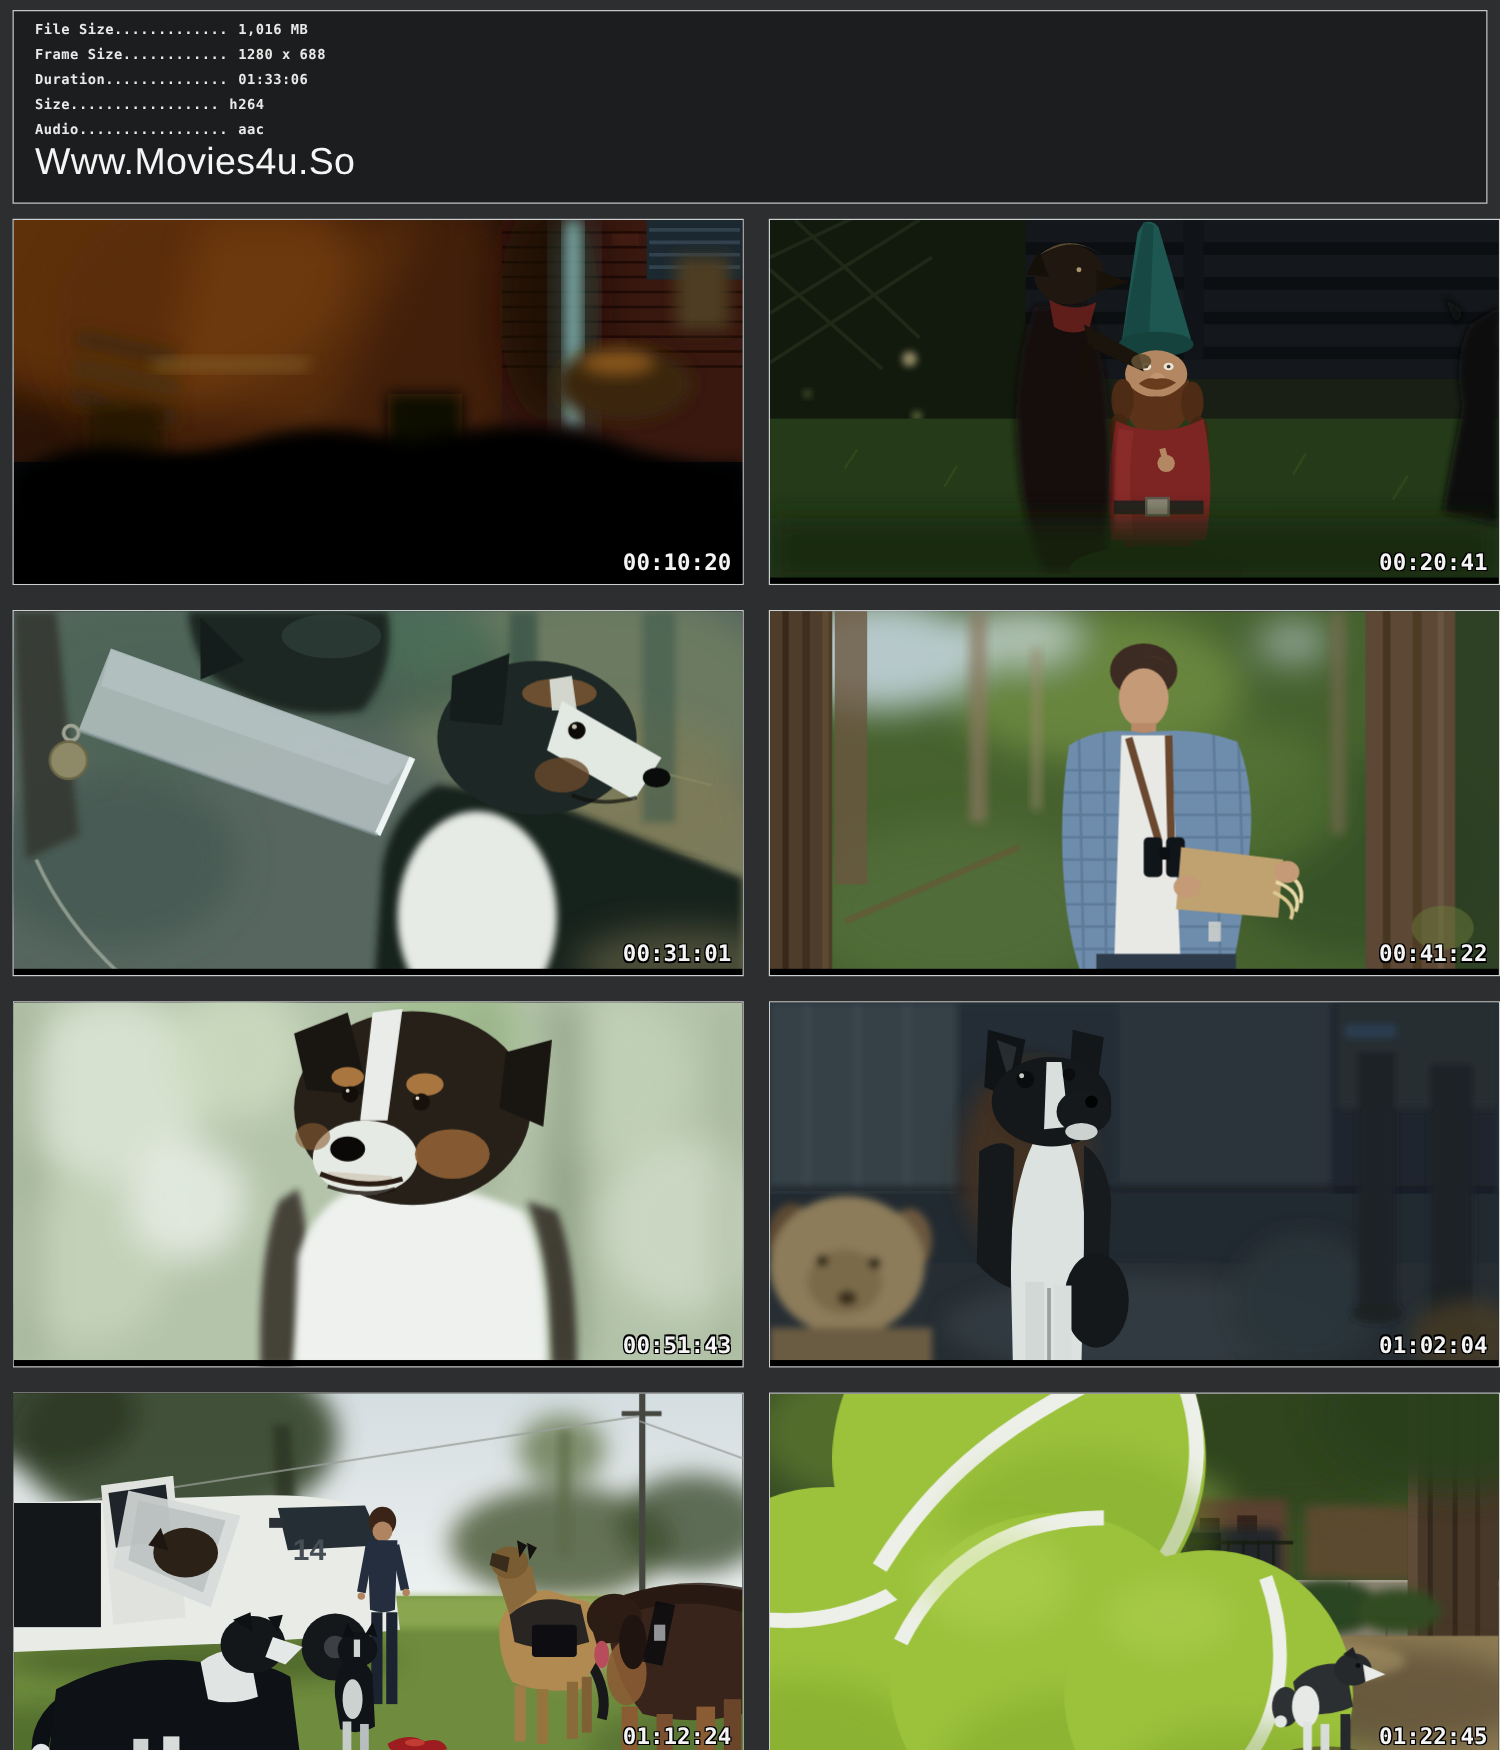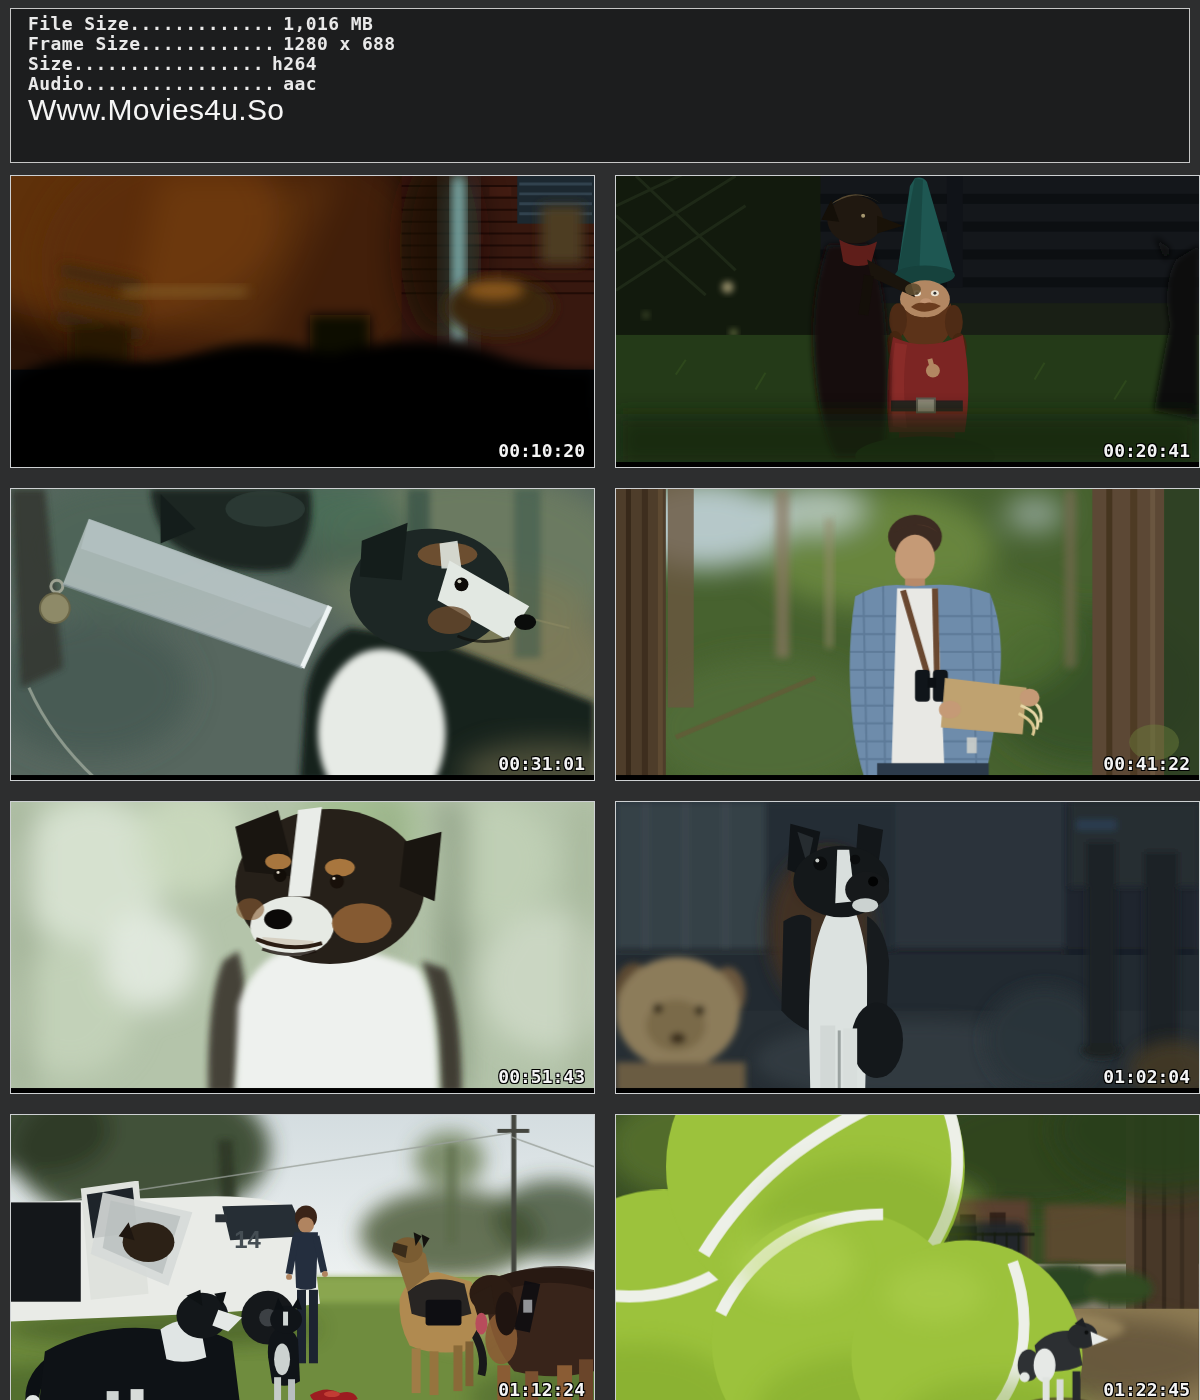--- a/index.html
+++ b/index.html
@@ -3,21 +3,21 @@
 <meta charset="utf-8">
 <style>
   html,body { margin:0; padding:0; background:#2d2e2f; }
   .page { position:relative; width:1200px; height:1400px; background:#2d2e2f; overflow:hidden;
           font-family:"DejaVu Sans","Liberation Sans",sans-serif; }
 
   .info-box { position:absolute; left:10px; top:8px; width:1180px; height:155px;
               background:#1c1d1e; border:1px solid #c6c6c6; box-sizing:border-box;
               padding:5px 0 0 17px; overflow:hidden; }
   .info-row { font-family:"DejaVu Sans Mono","Liberation Mono",monospace; font-weight:700;
-              font-size:18px; line-height:20px; color:#e9e9e9; letter-spacing:0.4px; white-space:pre; }
+              font-size:11px; line-height:20px; color:#e9e9e9; letter-spacing:0.4px; white-space:pre; }
   .info-value { margin-left:8px; }
   .watermark { font-family:"Liberation Sans","DejaVu Sans",sans-serif; font-size:30px;
                line-height:31px; color:#f5f5f5; letter-spacing:0.3px; }
 
   .grid { position:absolute; left:10px; top:175px; width:1180px;
           display:grid; grid-template-columns:585px 585px; column-gap:10px; row-gap:12px;gap:20px; }
   .thumb { position:relative; width:585px; height:293px; margin:0; padding:0;
            border:1px solid #cdd0d2; box-sizing:border-box; overflow:hidden; background:#000; }
   .thumb svg { display:block; width:100%; height:100%; }
   .timestamp { position:absolute; right:9px; bottom:6px;
@@ -26,20 +26,21 @@
                text-shadow:1px 1px 0 #000,-1px -1px 0 #000,1px -1px 0 #000,-1px 1px 0 #000; }
 </style>
 </head>
 <body>
 
 <div class="page">
 
   <div class="info-box">
     <div class="info-row"><span>File Size</span><span>.............</span><span class="info-value">1,016 MB</span></div>
     <div class="info-row"><span>Frame Size</span><span>............</span><span class="info-value">1280 x 688</span></div>
+    <div class="info-row"><span>Duration</span><span>..............</span><span class="info-value">01:33:06</span></div>
     <div class="info-row"><span>Size</span><span>.................</span><span class="info-value">h264</span></div>
     <div class="info-row"><span>Audio</span><span>.................</span><span class="info-value">aac</span></div>
     <div class="watermark">Www.Movies4u.So</div>
   </div>
 
   <div class="grid">
 
     <figure class="thumb">
       <svg viewBox="0 0 585 293" preserveAspectRatio="none">
         <defs>

